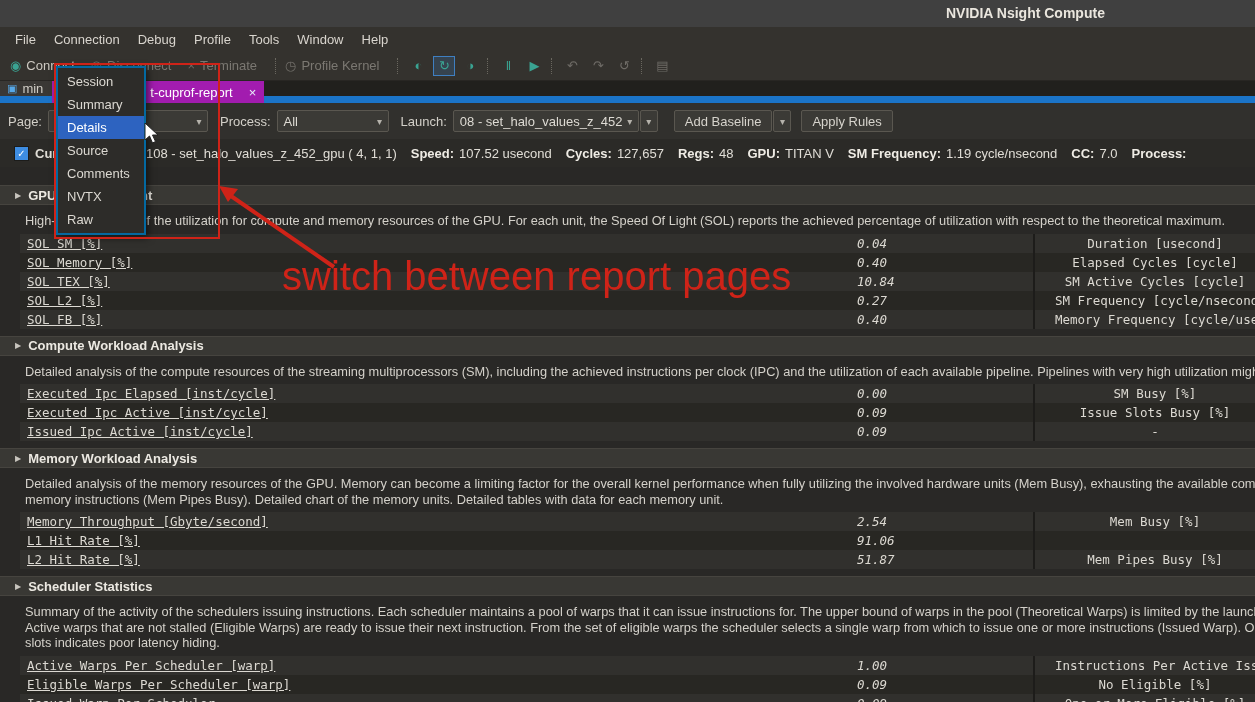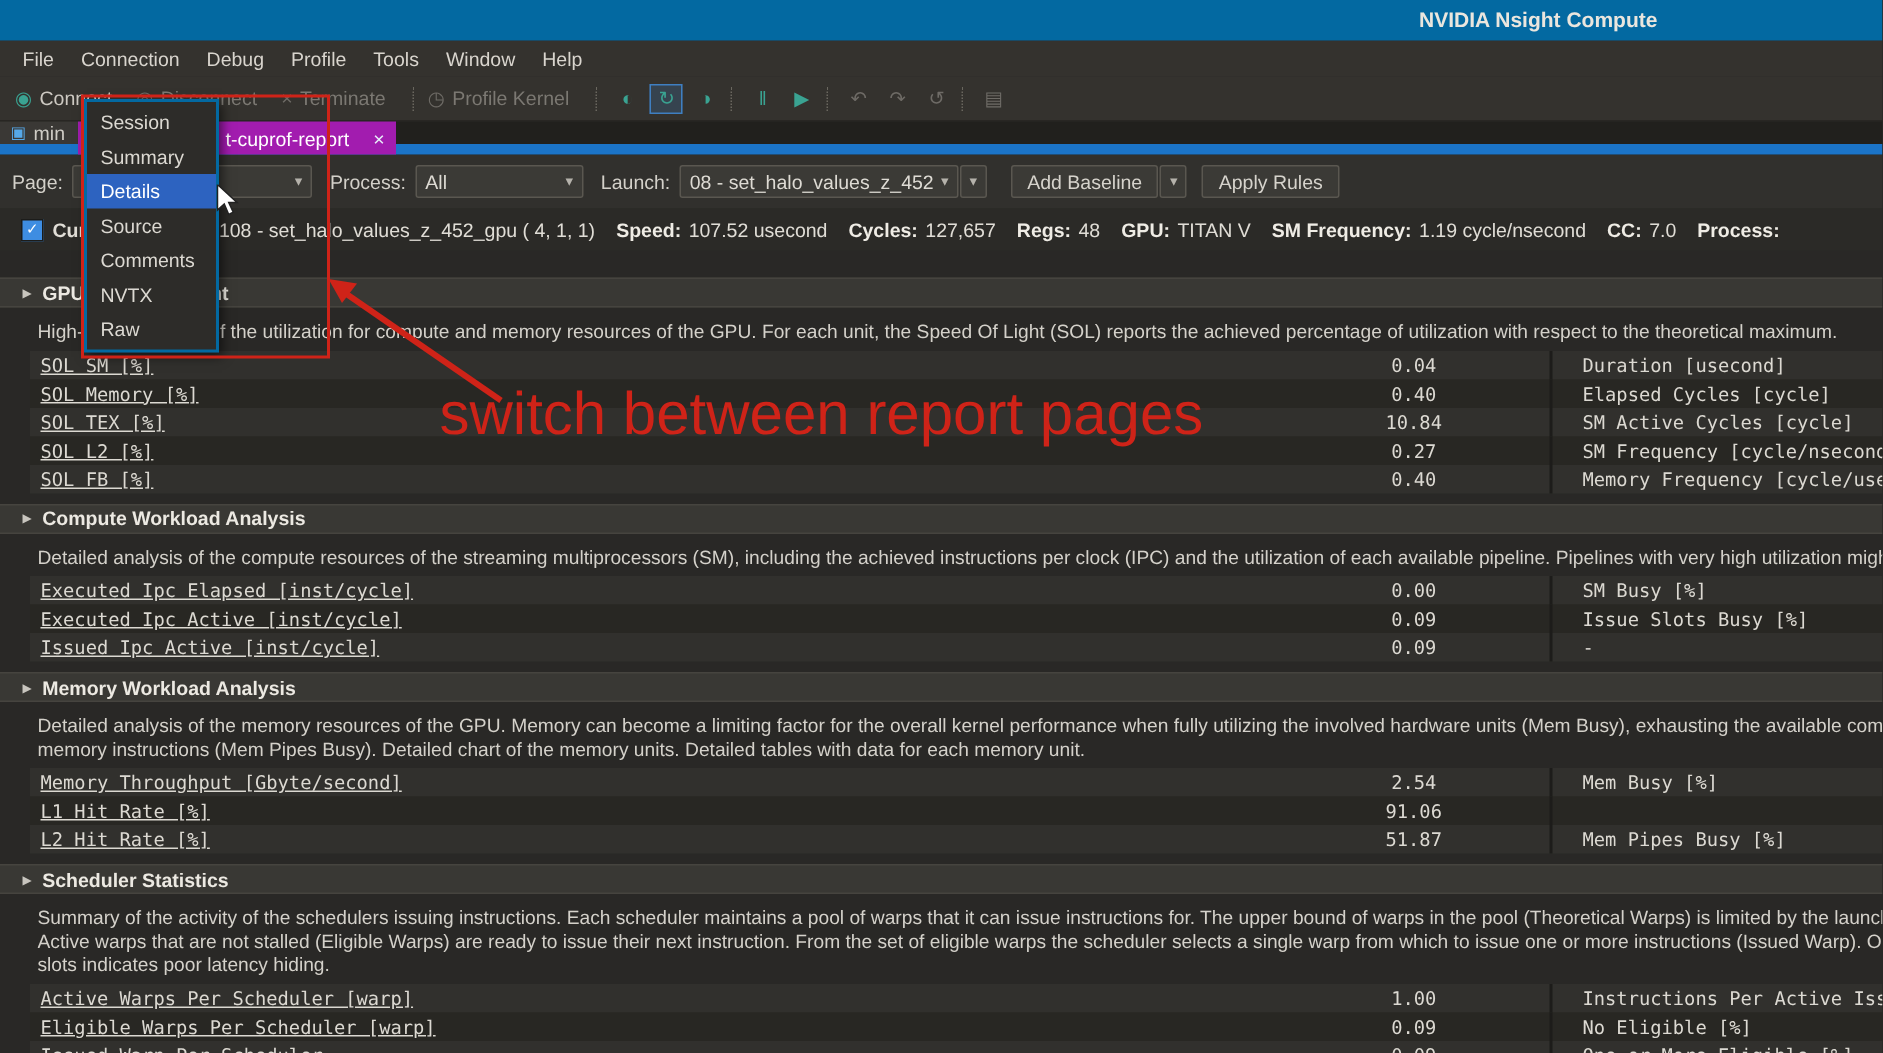--- a/index.html
+++ b/index.html
@@ -2,21 +2,21 @@
 <html><head>
 <meta charset="utf-8">
 <style>
   html,body{margin:0;padding:0;}
   body{
     width:1255px;height:702px;overflow:hidden;position:relative;
     background:#292826;font-family:"Liberation Sans",sans-serif;
     -webkit-font-smoothing:antialiased;
   }
   
-  .titlebar{height:27px;background:#0369a1;position:relative;}
+  .titlebar{height:27px;background:#404040;position:relative;}
   .win-title{position:absolute;left:946px;top:5px;font-size:14px;font-weight:bold;color:#eae6de;}
   
   .menubar{height:24px;background:#34322e;display:flex;align-items:center;padding-left:6px;}
   .menu-item{font-size:13px;color:#d9d5ce;padding:3px 9px;cursor:default;}
   
   .toolbar{height:29px;background:#34322e;border-bottom:1px solid #282623;display:flex;align-items:center;padding-left:10px;}
   .tb-item{display:flex;align-items:center;gap:5px;font-size:13px;margin-right:16px;}
   .tb-on{color:#cdc9c2;}
   .tb-off{color:#7b7872;}
   .tb-ic{font-size:13px;line-height:13px;}
@@ -56,30 +56,30 @@
   .content > .sec-header:first-child{margin-top:18px;}
   .tri{font-size:8px;color:#c8c5be;}
   .sec-title{font-size:13px;font-weight:bold;color:#ece9e2;}
   .sec-desc{padding:8px 0 5px 25px;}
   .desc-line{font-size:12.8px;line-height:15.5px;color:#d4d1ca;white-space:nowrap;overflow:hidden;}
   .sec-table{margin-left:20px;}
   .trow{display:flex;height:19px;line-height:19px;font-family:"DejaVu Sans Mono",monospace;font-size:12.5px;color:#dcd9d2;}
   .trow:nth-child(odd){background:#31302d;}
   .trow:nth-child(even){background:#282723;}
   .tname{width:830px;padding-left:7px;white-space:nowrap;overflow:hidden;flex:none;text-decoration:underline;}
-  .tval{width:171px;text-align:center;flex:none;}
+  .tval{width:171px;text-align:left;flex:none;font-style:italic;}
   .tdiv{width:2px;background:#1d1c1a;margin-left:5px;flex:none;}
-  .tname2{flex:1;padding-left:20px;white-space:nowrap;overflow:hidden;}
+  .tname2{flex:1;padding-left:20px;white-space:nowrap;overflow:hidden;text-align:center;}
   
   .popup{position:absolute;left:56px;top:66px;width:90px;background:#2d2c29;border:2px solid #0369a1;z-index:10;padding:2px 0;box-shadow:2px 3px 7px rgba(0,0,0,0.55);box-sizing:border-box;}
   .popup-item{height:23px;line-height:23px;padding-left:9px;font-size:13px;color:#dcd9d2;}
   .popup-item.selected{background:#2d63c0;color:#ffffff;}
   
   .red-rect{position:absolute;left:54px;top:63px;width:162px;height:172px;border:2px solid #cf2318;z-index:20;}
-  .red-note{position:absolute;left:293px;top:254px;font-size:40px;color:#cf2318;z-index:25;white-space:nowrap;}
+  .red-note{position:absolute;left:282px;top:254px;font-size:40px;color:#cf2318;z-index:25;white-space:nowrap;}
   .anno-svg{position:absolute;left:0;top:0;width:1255px;height:702px;z-index:24;pointer-events:none;}
   .cursor-svg{position:absolute;left:144px;top:123px;z-index:40;pointer-events:none;}
 </style>
 </head>
 <body>
 
 <div class="titlebar">
   <span class="win-title">NVIDIA Nsight Compute</span>
 </div>
 

